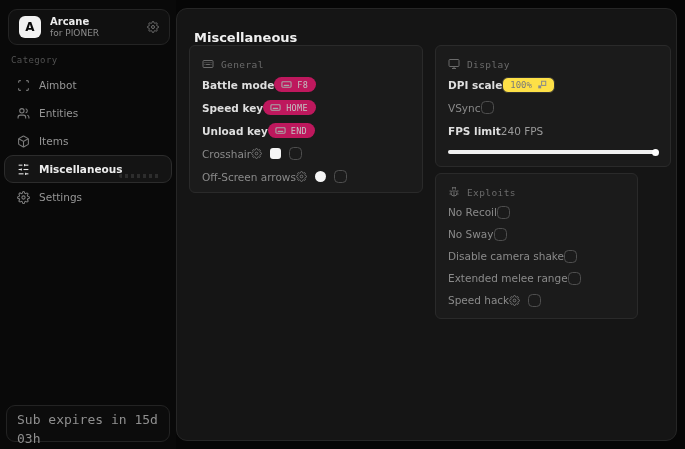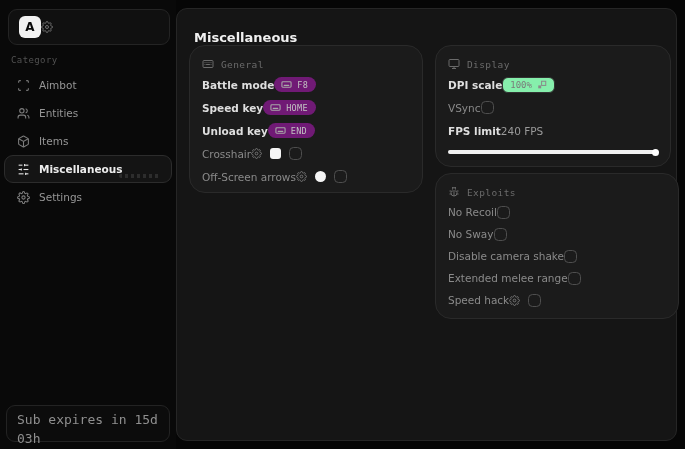--- a/index.html
+++ b/index.html
@@ -57,55 +57,55 @@
   .status-line2 { font-size:8.5px; color:#575757; }
 
   
   .main {
     position:absolute; left:176px; top:8px; width:501px; height:433px;
     background:#151515; border:1px solid #262626; border-radius:11px;
   }
   .page-title { position:absolute; left:17px; top:21px; font-size:13px; font-weight:bold; color:#f0f0f0; }
 
   .card {
-    position:absolute; background:#1b1b1b; border:1px solid #2a2a2a; border-radius:16px;
+    position:absolute; background:#1b1b1b; border:1px solid #2a2a2a; border-radius:6px;
     padding:9px 12px 12px 12px;
   }
   .card-general  { left:12px;  top:36px;  width:234px; height:148px; }
   .card-display  { left:258px; top:36px;  width:236px; height:122px; }
-  .card-exploits { left:258px; top:164px; width:244px; height:146px; }
+  .card-exploits { left:258px; top:164px; width:203px; height:146px; }
 
   .card-header { display:flex; align-items:center; height:18px; color:#6b6b6b; font-size:9.5px; letter-spacing:.4px; }
   .card-header .hdr-icon { display:flex; margin-right:7px; color:#6b6b6b; }
 
   .row { height:23px; display:flex; align-items:center; justify-content:flex-start; }
   .row-exp { height:22px; }
   .lbl-strong { font-size:10.5px; font-weight:bold; color:#dedede; }
   .lbl-dim { font-size:10.5px; color:#8a8a8a; }
   .row-right { display:flex; align-items:center; gap:8px; }
 
   .keybind {
     display:inline-flex; align-items:center; gap:5px;
-    background:#701a75; border-radius:9px; padding:2px 8px 2px 7px;
+    background:#be185d; border-radius:9px; padding:2px 8px 2px 7px;
     font-size:8.5px; color:#c2c2c2; letter-spacing:.3px;
   }
   .keybind .kb-icon { display:flex; color:#a8a8a8; }
 
   .checkbox {
     width:13px; height:13px; border:1.5px solid #4e4e4e; border-radius:4.5px;
     background:transparent; flex:0 0 auto;
   }
   .swatch { width:11px; height:11px; background:#f5f5f5; flex:0 0 auto; }
   .swatch.square { border-radius:3px; }
   .swatch.circle { border-radius:50%; }
   .row-gear { display:flex; color:#7a7a7a; }
 
   .dpi-badge {
     display:inline-flex; align-items:center; gap:5px;
-    background:#86efac; border:1px solid #323232; border-radius:6px;
+    background:#fde047; border:1px solid #323232; border-radius:6px;
     padding:2px 7px; font-size:9px; color:#7b7b7b;
   }
   .dpi-badge .scale-ic { display:flex; color:#8a8a8a; }
   .fps-value { font-size:10.5px; color:#9a9a9a; }
 
   .slider { position:relative; margin:6px 0 0 0; height:8px; }
   .slider-track { position:absolute; left:0; right:0; top:2px; height:3.5px; border-radius:2px; background:#2e2e2e; }
   .slider-fill  { position:absolute; left:0; top:2px; height:3.5px; border-radius:2px; background:#f2f2f2; }
   .slider-knob  {
     position:absolute; right:-1px; top:0.5px; width:7px; height:7px; border-radius:50%;
@@ -115,20 +115,24 @@
 </style>
 </head>
 <body>
 
 <div class="app">
 
   <div class="sidebar">
 
     <div class="brand-card">
       <div class="brand-logo">A</div>
+      <div class="brand-text">
+        <div class="brand-name">Arcane</div>
+        <div class="brand-sub">for PIONER</div>
+      </div>
       <span class="brand-gear">
         <svg width="12" height="12" viewBox="0 0 24 24" fill="none" stroke="currentColor" stroke-width="2">
             <circle cx="12" cy="12" r="3"></circle>
             <path d="M19.4 15a1.65 1.65 0 0 0 .33 1.82l.06.06a2 2 0 1 1-2.83 2.83l-.06-.06a1.65 1.65 0 0 0-1.82-.33 1.65 1.65 0 0 0-1 1.51V21a2 2 0 1 1-4 0v-.09A1.65 1.65 0 0 0 9 19.4a1.65 1.65 0 0 0-1.82.33l-.06.06a2 2 0 1 1-2.83-2.83l.06-.06a1.65 1.65 0 0 0 .33-1.82 1.65 1.65 0 0 0-1.51-1H3a2 2 0 1 1 0-4h.09A1.65 1.65 0 0 0 4.6 9a1.65 1.65 0 0 0-.33-1.82l-.06-.06a2 2 0 1 1 2.83-2.83l.06.06a1.65 1.65 0 0 0 1.82.33H9a1.65 1.65 0 0 0 1-1.51V3a2 2 0 1 1 4 0v.09a1.65 1.65 0 0 0 1 1.51 1.65 1.65 0 0 0 1.82-.33l.06-.06a2 2 0 1 1 2.83 2.83l-.06.06a1.65 1.65 0 0 0-.33 1.82V9a1.65 1.65 0 0 0 1.51 1H21a2 2 0 1 1 0 4h-.09a1.65 1.65 0 0 0-1.51 1z"></path>
           </svg>
       </span>
     </div>
 
     <div class="category-label mono">Category</div>
 

